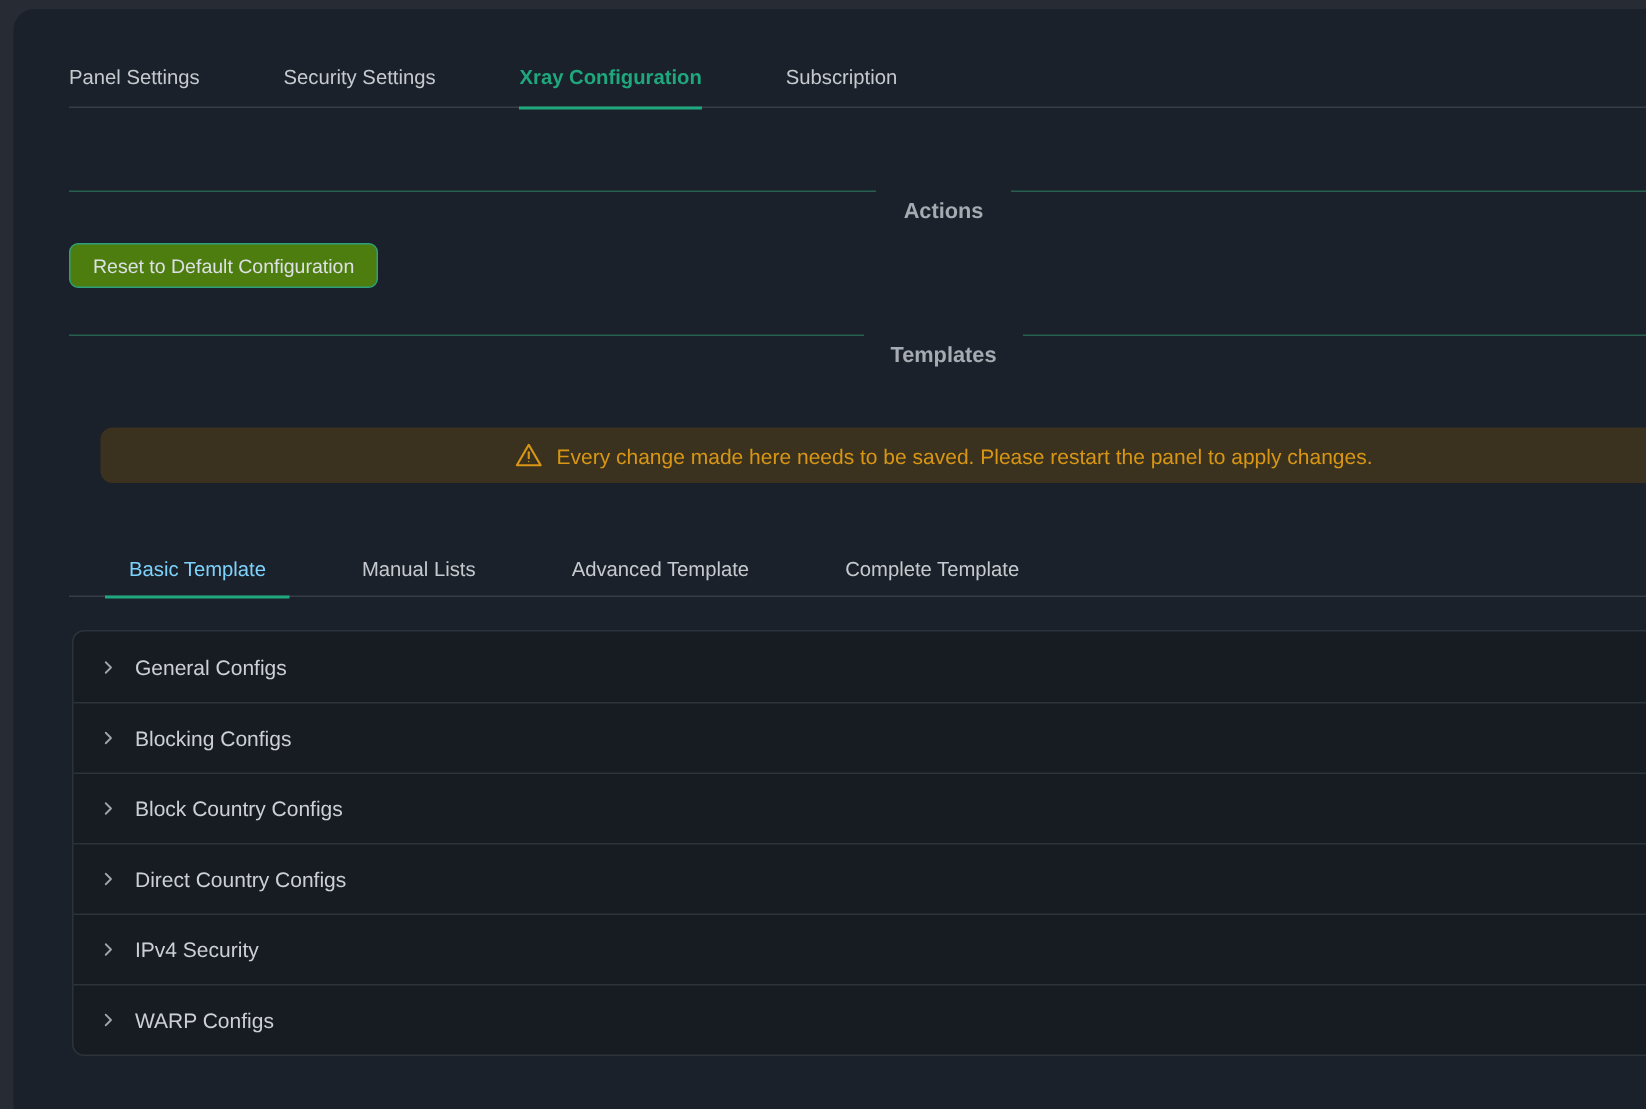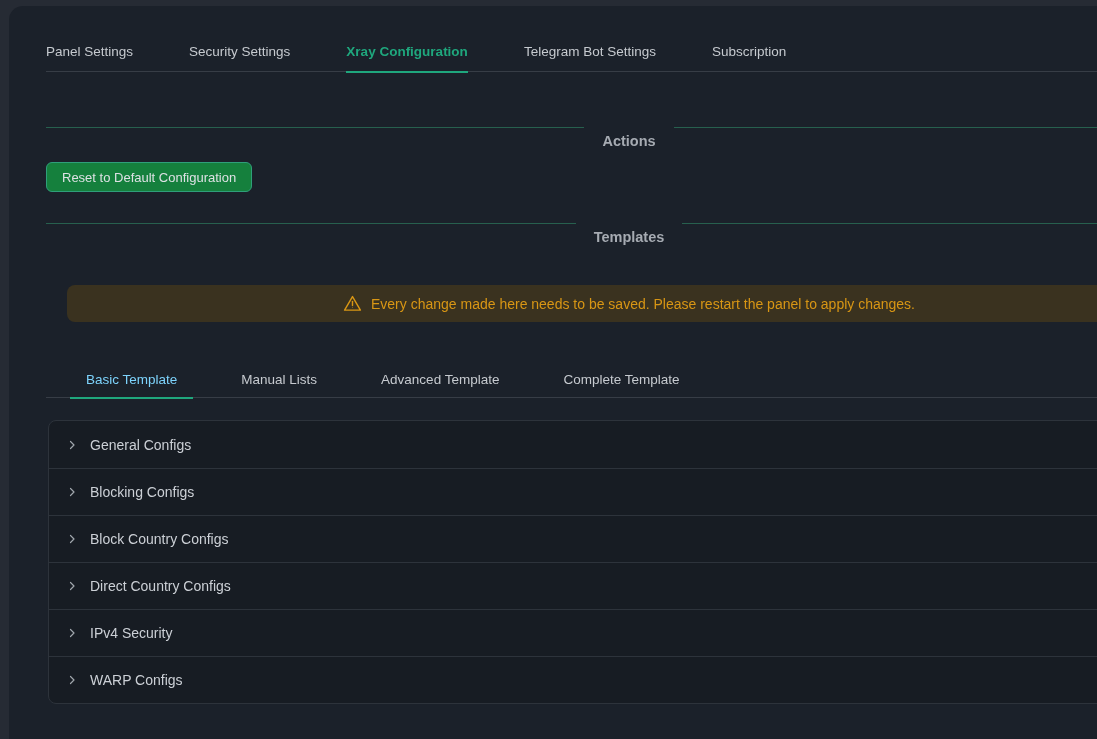--- a/index.html
+++ b/index.html
@@ -45,21 +45,21 @@
     white-space:nowrap;
     margin-top:28px;
   }
   .divider.actions { margin-top:44px; }
   .divider.templates { margin-top:20px; }
   
   .reset-btn {
     margin-top:24px;
     display:inline-flex; align-items:center; justify-content:center;
     height:30px; padding:0 15px;
-    background:#15803d;
+    background:#4d7c0f;
     border:1px solid #2f9f7a;
     border-radius:6px;
     color:#dde1e4; font-size:13px; font-family:inherit;
     cursor:pointer;
   }
   
   .warn-banner {
     margin:51px 21px 0 21px;
     height:37px;
     background:#3a321f;
@@ -116,21 +116,20 @@
 </style>
 </head>
 <body>
 
 <div class="card">
 
   <div class="tabs">
     <div class="tab">Panel Settings</div>
     <div class="tab">Security Settings</div>
     <div class="tab active">Xray Configuration</div>
-    <div class="tab">Telegram Bot Settings</div>
     <div class="tab">Subscription</div>
   </div>
 
   <div class="divider actions">
     <span class="line"></span>
     <span class="d-title">Actions</span>
     <span class="line"></span>
   </div>
 
   <div>

